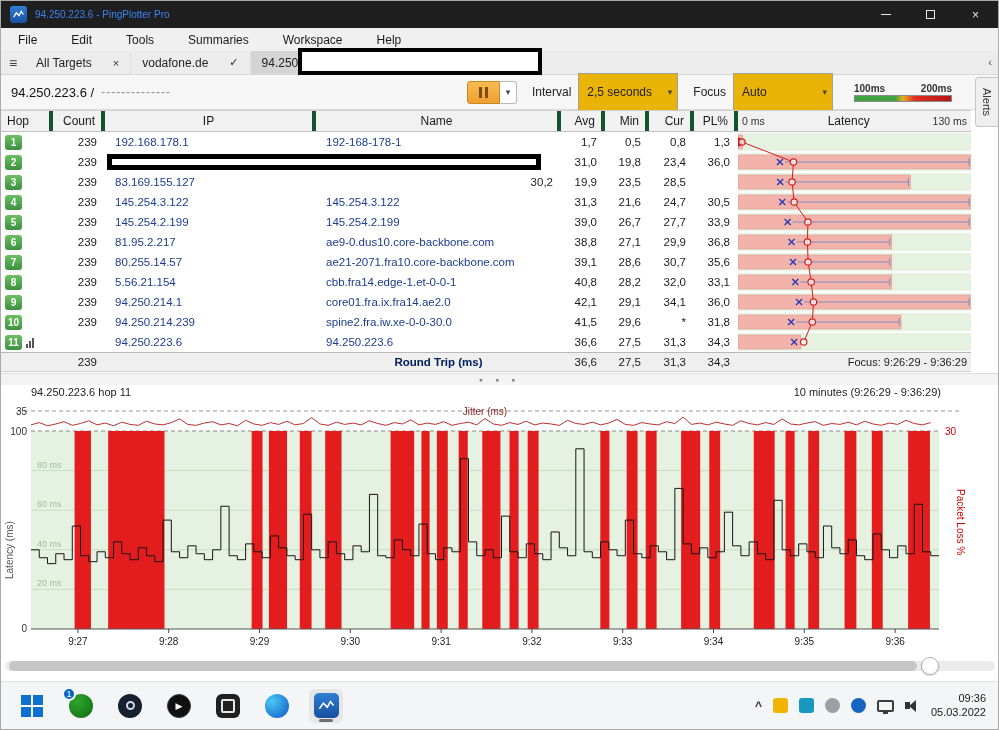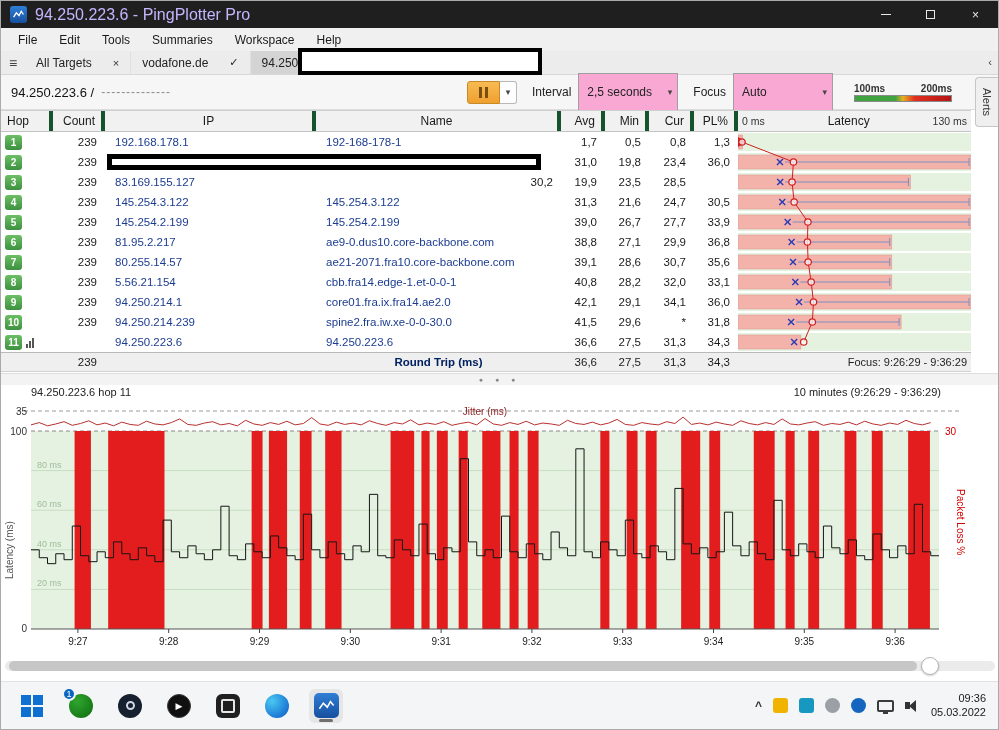--- a/index.html
+++ b/index.html
@@ -4,28 +4,28 @@
 <style>
   * { box-sizing: border-box; margin: 0; padding: 0; }
   html,body { width: 999px; height: 730px; overflow: hidden; }
   body { font-family: "Liberation Sans", sans-serif; font-size: 12px; background: #fff; color: #222; }
   .app { position: relative; width: 999px; height: 730px; border: 1px solid #aaa; background: #fff; }
 
   
   .titlebar { position: absolute; top:0; left:0; right:0; height:27px; background:#1f1f1f; display:flex; align-items:center; }
   .app-logo { width:17px; height:17px; margin:0 8px 0 9px; border-radius:3px; background:linear-gradient(#2f7fd6,#174f9e); display:flex; align-items:center; justify-content:center; }
   .app-logo svg { width:13px; height:13px; }
-  .win-title { color:#c4b5fd; font-size:16px; }
+  .win-title { color:#3b82f6; font-size:10px; }
   .win-controls { margin-left:auto; display:flex; height:27px; }
   .win-btn { width:45px; height:27px; display:flex; align-items:center; justify-content:center; color:#e8e8e8; background:transparent; border:none; font-size:12px; }
   .glyph-min { width:10px; height:1px; background:#e8e8e8; display:block; }
   .glyph-max { width:9px; height:9px; border:1px solid #e8e8e8; display:block; }
 
   
-  .menubar { position:absolute; top:27px; left:0; right:0; height:23px; background:#f0f0f0; display:flex; align-items:center; padding-left:6px; }
+  .menubar { position:absolute; top:27px; left:0; right:0; height:23px; background:#f0f0f0; display:flex; align-items:center; padding-left:6px;gap:12px; }
   .menu-item { padding:0 11px; color:#1a1a1a; cursor:default; }
 
   
   .tabbar { position:absolute; top:50px; left:0; right:0; height:24px; background:#ececec; border-bottom:1px solid #d8d8d8; display:flex; align-items:stretch; }
   .hamburger { width:24px; display:flex; align-items:center; justify-content:center; font-size:14px; color:#444; }
   .tab { display:flex; align-items:center; gap:21px; padding:0 11px; font-size:12px; color:#222; border-right:1px solid #e0e0e0; }
   .tab.active { background:#d4d4d4; }
   .tab-close { font-size:11px; color:#333; }
   .check { font-size:11px; color:#222; }
   .check.gray { color:#6a6a6a; }
@@ -33,21 +33,21 @@
 
   
   .targetbar { position:absolute; top:74px; left:0; right:0; height:35px; background:#f6f6f6; border-bottom:1px solid #ddd; display:flex; align-items:center; padding:0 46px 0 10px; gap:7px; }
   .target-name { font-size:13px; color:#111; }
   .target-dashes { color:#8a8a8a; letter-spacing:1px; }
   .pause-group { margin-left:auto; display:flex; }
   .pause-btn { width:33px; height:23px; background:linear-gradient(#f8bb52,#efa02f); border:1px solid #c78a28; border-radius:3px 0 0 3px; display:flex; align-items:center; justify-content:center; gap:3px; }
   .pause-btn i { width:3px; height:11px; background:#7a4d10; display:block; }
   .pause-drop { width:17px; height:23px; border:1px solid #b9b9b9; border-left:none; border-radius:0 3px 3px 0; background:#fdfdfd; display:flex; align-items:center; justify-content:center; color:#444; font-size:9px; }
   .bar-label { color:#222; margin-left:8px; }
-  .select { height:39px; min-width:100px; border:1px solid #9f9f9f; background:#f9a8d4; display:flex; align-items:center; justify-content:space-between; padding:0 5px 0 8px; }
+  .select { height:39px; min-width:100px; border:1px solid #9f9f9f; background:#eab308; display:flex; align-items:center; justify-content:space-between; padding:0 5px 0 8px; }
   .select .caret { font-size:9px; color:#444; }
   .legend { margin-left:14px; width:98px;font-weight:bold; }
   .legend-labels { display:flex; justify-content:space-between; font-size:10px; color:#333; margin-bottom:1px; }
   .legend-bar { height:7px; border:1px solid #8a8a8a; background:linear-gradient(90deg,#3fa33f 0%,#3fa33f 42%,#e8b020 50%,#e03020 62%,#b51515 100%); }
 
   
   .alerts-chevron { position:absolute; right:6px; top:55px; font-size:11px; color:#444; z-index:3; }
   .alerts-tab { position:absolute; right:0; top:76px; width:23px; height:50px; background:#efefef; border:1px solid #c6c6c6; border-right:none; border-radius:4px 0 0 4px; writing-mode:vertical-rl; display:flex; align-items:center; justify-content:center; font-size:11px; color:#333; z-index:3; }
 
   

